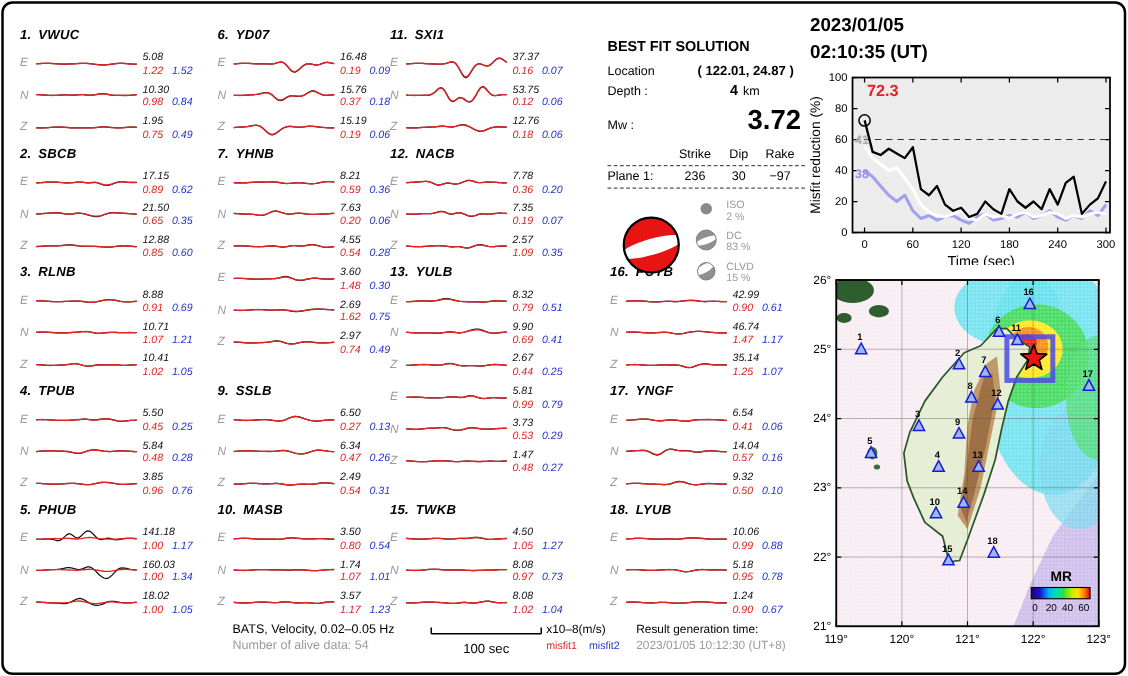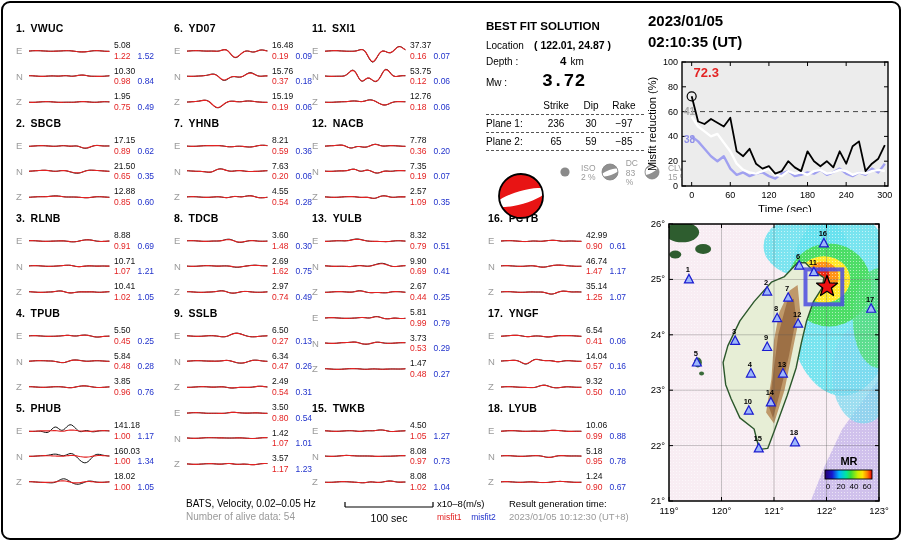--- a/index.html
+++ b/index.html
@@ -3,47 +3,47 @@
 <meta charset="utf-8">
 <style>
   html,body{margin:0;padding:0;}
   body{width:902px;height:541px;position:relative;background:#fff;
        font-family:"Liberation Sans",sans-serif;color:#000;overflow:hidden;}
   .frame{position:absolute;inset:1px;border:2px solid #000;border-radius:9px;pointer-events:none;}
 
   
   .st-col{position:absolute;top:20px;width:156px;}
   #col1{left:16px}#col2{left:174px}#col3{left:312px}#col4{left:488px;top:210px}
-  .station{height:95px;}
+  .station{height:95px;font-style:italic;}
   .st-head{font-weight:bold;font-size:10.5px;height:18px;line-height:16px;letter-spacing:.2px;}
   .ch-row{display:flex;align-items:center;height:25.6px;}
   .ch-label{width:13px;color:#9a9a9a;font-size:9.5px;flex:none;}
   .wave{flex:none;overflow:visible;}
   .nums{margin-left:3px;font-size:8.5px;line-height:10.5px;white-space:nowrap;}
   .amp{display:block;color:#111;}
   .m1{color:#e32222;margin-right:7px;}
   .m2{color:#2233cc;}
 
   
-  .solution{position:absolute;left:486px;top:20px;width:158px;font-size:10px;}
+  .solution{position:absolute;left:486px;top:32px;width:158px;font-size:10px;}
   .sol-title{font-weight:bold;font-size:11.5px;margin-bottom:7px;}
   .sol-row{display:flex;align-items:baseline;margin:4px 0;}
-  .sol-label{width:48px;flex:none;}
+  .sol-label{width:72px;flex:none;}
   .loc-val{font-weight:bold;font-size:10.5px;}
   .depth-val{font-weight:bold;font-size:11.5px;margin-left:26px;}
   .depth-unit{margin-left:4px;}
-  .mw-val{font-weight:bold;font-size:18px;margin-left:8px;font-family:Liberation Mono, monospace;}
+  .mw-val{font-weight:bold;font-size:22px;margin-left:40px;}
   .sdr{margin-top:6px;}
   .sdr-row{display:grid;grid-template-columns:50px 40px 30px 36px;
            border-bottom:1px dashed #555;padding:3px 0;font-size:10px;}
   .sdr-row span{text-align:center;}
   .sdr-row span:first-child{text-align:left;}
   .mech{position:relative;height:78px;margin-top:8px;}
   .bb-main{position:absolute;left:10px;top:12px;}
-  .dec{position:absolute;left:70px;top:0;display:flex;flex-direction:row;gap:5px;}
+  .dec{position:absolute;left:70px;top:0;display:flex;flex-direction:column;gap:5px;}
   .dec-item{display:flex;align-items:center;gap:7px;color:#9a9a9a;font-size:8.5px;line-height:9.5px;}
   .dec-icon{flex:none;width:18px;text-align:center;}
 
   
   .mr-title{position:absolute;left:648px;top:10px;width:250px;text-align:left;
             font-weight:bold;font-size:15px;line-height:21px;}
   #mrchart{position:absolute;left:646px;top:54px;}
 
   
   #map{position:absolute;left:645px;top:212px;}
@@ -247,21 +247,20 @@
       <div class="ch-row">
         <span class="ch-label">Z</span>
         <svg class="wave" width="82" height="24">
           <path d="M0.0,11.85L1.6,11.75L3.3,11.68L4.9,11.65L6.6,11.67L8.2,11.73L9.8,11.82L11.5,11.94L13.1,12.06L14.8,12.18L16.4,12.27L18.0,12.33L19.7,12.35L21.3,12.33L23.0,12.26L24.6,12.16L26.2,12.04L27.9,11.92L29.5,11.82L31.2,11.80L32.8,11.89L34.4,12.08L36.1,12.33L37.7,12.56L39.4,12.66L41.0,12.56L42.6,12.27L44.3,11.90L45.9,11.57L47.6,11.42L49.2,11.45L50.8,11.61L52.5,11.77L54.1,11.81L55.8,11.69L57.4,11.44L59.0,11.14L60.7,10.88L62.3,10.74L64.0,10.78L65.6,11.03L67.2,11.46L68.9,11.96L70.5,12.41L72.2,12.71L73.8,12.81L75.4,12.76L77.1,12.62L78.7,12.46L80.4,12.31" fill="none" stroke="#111111" stroke-width="1"></path>
           <path d="M0.0,11.85L1.6,11.75L3.3,11.68L4.9,11.65L6.6,11.67L8.2,11.73L9.8,11.82L11.5,11.94L13.1,12.06L14.8,12.18L16.4,12.27L18.0,12.33L19.7,12.35L21.3,12.33L23.0,12.26L24.6,12.16L26.2,12.04L27.9,11.91L29.5,11.82L31.2,11.79L32.8,11.87L34.4,12.04L36.1,12.27L37.7,12.48L39.4,12.58L41.0,12.50L42.6,12.26L44.3,11.93L45.9,11.65L47.6,11.51L49.2,11.54L50.8,11.68L52.5,11.81L54.1,11.83L55.8,11.71L57.4,11.48L59.0,11.20L60.7,10.96L62.3,10.83L64.0,10.87L65.6,11.10L67.2,11.50L68.9,11.96L70.5,12.38L72.2,12.66L73.8,12.76L75.4,12.72L77.1,12.59L78.7,12.44L80.4,12.30" fill="none" stroke="#e32222" stroke-width="1.1"></path>
         </svg>
         <span class="nums"><span class="amp">4.55</span><span><span class="m1">0.54</span><span class="m2">0.28</span></span></span>
       </div>
     </div>
     <div class="station">
-      <div class="st-head">8. TDCB</div>
       <div class="ch-row">
         <span class="ch-label">E</span>
         <svg class="wave" width="82" height="24">
           <path d="M0.0,11.77L1.6,11.69L3.3,11.65L4.9,11.66L6.6,11.71L8.2,11.80L9.8,11.91L11.5,12.04L13.1,12.16L14.8,12.26L16.4,12.33L18.0,12.36L19.7,12.34L21.3,12.29L23.0,12.21L24.6,12.13L26.2,12.07L27.9,12.04L29.5,12.02L31.2,11.99L32.8,11.87L34.4,11.64L36.1,11.27L37.7,10.82L39.4,10.41L41.0,10.19L42.6,10.25L44.3,10.64L45.9,11.28L47.6,12.03L49.2,12.70L50.8,13.18L52.5,13.39L54.1,13.35L55.8,13.12L57.4,12.77L59.0,12.38L60.7,12.01L62.3,11.72L64.0,11.56L65.6,11.55L67.2,11.66L68.9,11.84L70.5,12.02L72.2,12.16L73.8,12.23L75.4,12.25L77.1,12.22L78.7,12.17L80.4,12.09" fill="none" stroke="#111111" stroke-width="1"></path>
           <path d="M0.0,11.77L1.6,11.69L3.3,11.65L4.9,11.66L6.6,11.71L8.2,11.80L9.8,11.91L11.5,12.04L13.1,12.16L14.8,12.26L16.4,12.33L18.0,12.36L19.7,12.34L21.3,12.28L23.0,12.20L24.6,12.12L26.2,12.04L27.9,12.00L29.5,11.96L31.2,11.92L32.8,11.83L34.4,11.65L36.1,11.37L37.7,11.03L39.4,10.73L41.0,10.57L42.6,10.64L44.3,10.97L45.9,11.49L47.6,12.09L49.2,12.62L50.8,12.99L52.5,13.13L54.1,13.08L55.8,12.87L57.4,12.57L59.0,12.24L60.7,11.94L62.3,11.71L64.0,11.59L65.6,11.60L67.2,11.72L68.9,11.88L70.5,12.05L72.2,12.18L73.8,12.25L75.4,12.27L77.1,12.24L78.7,12.19L80.4,12.11" fill="none" stroke="#e32222" stroke-width="1.1"></path>
         </svg>
         <span class="nums"><span class="amp">3.60</span><span><span class="m1">1.48</span><span class="m2">0.30</span></span></span>
       </div>
       <div class="ch-row">
         <span class="ch-label">N</span>
@@ -301,35 +300,36 @@
       <div class="ch-row">
         <span class="ch-label">Z</span>
         <svg class="wave" width="82" height="24">
           <path d="M0.0,12.35L1.6,12.34L3.3,12.30L4.9,12.21L6.6,12.10L8.2,11.98L9.8,11.86L11.5,11.75L13.1,11.68L14.8,11.65L16.4,11.67L18.0,11.72L19.7,11.81L21.3,11.92L23.0,12.02L24.6,12.10L26.2,12.12L27.9,12.09L29.5,12.00L31.2,11.88L32.8,11.79L34.4,11.76L36.1,11.84L37.7,12.04L39.4,12.33L41.0,12.63L42.6,12.89L44.3,13.02L45.9,13.02L47.6,12.91L49.2,12.73L50.8,12.56L52.5,12.43L54.1,12.37L55.8,12.36L57.4,12.38L59.0,12.41L60.7,12.41L62.3,12.37L64.0,12.26L65.6,12.07L67.2,11.84L68.9,11.59L70.5,11.39L72.2,11.27L73.8,11.27L75.4,11.37L77.1,11.55L78.7,11.76L80.4,11.97" fill="none" stroke="#111111" stroke-width="1"></path>
           <path d="M0.0,12.35L1.6,12.34L3.3,12.30L4.9,12.21L6.6,12.10L8.2,11.98L9.8,11.86L11.5,11.75L13.1,11.68L14.8,11.65L16.4,11.67L18.0,11.72L19.7,11.81L21.3,11.92L23.0,12.03L24.6,12.11L26.2,12.14L27.9,12.11L29.5,12.04L31.2,11.93L32.8,11.83L34.4,11.80L36.1,11.86L37.7,12.03L39.4,12.27L41.0,12.54L42.6,12.76L44.3,12.89L45.9,12.89L47.6,12.79L49.2,12.65L50.8,12.50L52.5,12.40L54.1,12.35L55.8,12.35L57.4,12.38L59.0,12.40L60.7,12.40L62.3,12.35L64.0,12.24L65.6,12.06L67.2,11.84L68.9,11.61L70.5,11.42L72.2,11.31L73.8,11.31L75.4,11.41L77.1,11.58L78.7,11.78L80.4,11.98" fill="none" stroke="#e32222" stroke-width="1.1"></path>
         </svg>
         <span class="nums"><span class="amp">2.49</span><span><span class="m1">0.54</span><span class="m2">0.31</span></span></span>
       </div>
     </div>
     <div class="station">
+      <div class="st-head">10. MASB</div>
       <div class="ch-row">
         <span class="ch-label">E</span>
         <svg class="wave" width="82" height="24">
           <path d="M0.0,12.10L1.6,11.98L3.3,11.86L4.9,11.75L6.6,11.68L8.2,11.65L9.8,11.66L11.5,11.72L13.1,11.81L14.8,11.93L16.4,12.04L18.0,12.16L19.7,12.24L21.3,12.30L23.0,12.32L24.6,12.31L26.2,12.30L27.9,12.30L29.5,12.31L31.2,12.35L32.8,12.39L34.4,12.41L36.1,12.37L37.7,12.25L39.4,12.06L41.0,11.82L42.6,11.59L44.3,11.42L45.9,11.34L47.6,11.35L49.2,11.45L50.8,11.60L52.5,11.76L54.1,11.90L55.8,12.01L57.4,12.09L59.0,12.13L60.7,12.13L62.3,12.09L64.0,12.03L65.6,11.96L67.2,11.91L68.9,11.89L70.5,11.92L72.2,11.99L73.8,12.09L75.4,12.19L77.1,12.28L78.7,12.34L80.4,12.35" fill="none" stroke="#111111" stroke-width="1"></path>
           <path d="M0.0,12.10L1.6,11.98L3.3,11.86L4.9,11.75L6.6,11.68L8.2,11.65L9.8,11.66L11.5,11.72L13.1,11.81L14.8,11.93L16.4,12.04L18.0,12.16L19.7,12.24L21.3,12.30L23.0,12.32L24.6,12.31L26.2,12.30L27.9,12.30L29.5,12.31L31.2,12.35L32.8,12.39L34.4,12.41L36.1,12.37L37.7,12.25L39.4,12.06L41.0,11.82L42.6,11.59L44.3,11.42L45.9,11.34L47.6,11.35L49.2,11.45L50.8,11.60L52.5,11.76L54.1,11.90L55.8,12.01L57.4,12.09L59.0,12.13L60.7,12.13L62.3,12.09L64.0,12.03L65.6,11.96L67.2,11.91L68.9,11.89L70.5,11.92L72.2,11.99L73.8,12.09L75.4,12.19L77.1,12.28L78.7,12.34L80.4,12.35" fill="none" stroke="#e32222" stroke-width="1.1"></path>
         </svg>
         <span class="nums"><span class="amp">3.50</span><span><span class="m1">0.80</span><span class="m2">0.54</span></span></span>
       </div>
       <div class="ch-row">
         <span class="ch-label">N</span>
         <svg class="wave" width="82" height="24">
           <path d="M0.0,11.96L1.6,12.09L3.3,12.20L4.9,12.29L6.6,12.34L8.2,12.35L9.8,12.31L11.5,12.24L13.1,12.13L14.8,12.01L16.4,11.89L18.0,11.79L19.7,11.72L21.3,11.68L23.0,11.67L24.6,11.69L26.2,11.73L27.9,11.77L29.5,11.81L31.2,11.84L32.8,11.86L34.4,11.88L36.1,11.91L37.7,11.95L39.4,12.00L41.0,12.04L42.6,12.07L44.3,12.07L45.9,12.03L47.6,11.98L49.2,11.92L50.8,11.88L52.5,11.88L54.1,11.91L55.8,11.98L57.4,12.08L59.0,12.20L60.7,12.32L62.3,12.42L64.0,12.48L65.6,12.49L67.2,12.44L68.9,12.34L70.5,12.20L72.2,12.04L73.8,11.89L75.4,11.76L77.1,11.67L78.7,11.63L80.4,11.64" fill="none" stroke="#111111" stroke-width="1"></path>
           <path d="M0.0,11.96L1.6,12.09L3.3,12.20L4.9,12.29L6.6,12.34L8.2,12.35L9.8,12.31L11.5,12.24L13.1,12.13L14.8,12.01L16.4,11.89L18.0,11.79L19.7,11.72L21.3,11.68L23.0,11.67L24.6,11.69L26.2,11.73L27.9,11.77L29.5,11.81L31.2,11.84L32.8,11.86L34.4,11.88L36.1,11.91L37.7,11.95L39.4,12.00L41.0,12.04L42.6,12.07L44.3,12.07L45.9,12.03L47.6,11.98L49.2,11.92L50.8,11.88L52.5,11.88L54.1,11.91L55.8,11.98L57.4,12.08L59.0,12.20L60.7,12.32L62.3,12.42L64.0,12.48L65.6,12.49L67.2,12.44L68.9,12.34L70.5,12.20L72.2,12.04L73.8,11.89L75.4,11.76L77.1,11.67L78.7,11.63L80.4,11.64" fill="none" stroke="#e32222" stroke-width="1.1"></path>
         </svg>
-        <span class="nums"><span class="amp">1.42</span><span><span class="m1">1.07</span><span class="m2">1.01</span></span></span>
+        <span class="nums"><span class="amp">1.74</span><span><span class="m1">1.07</span><span class="m2">1.01</span></span></span>
       </div>
       <div class="ch-row">
         <span class="ch-label">Z</span>
         <svg class="wave" width="82" height="24">
           <path d="M0.0,11.91L1.6,12.04L3.3,12.16L4.9,12.26L6.6,12.33L8.2,12.35L9.8,12.33L11.5,12.27L13.1,12.17L14.8,12.06L16.4,11.93L18.0,11.81L19.7,11.72L21.3,11.66L23.0,11.64L24.6,11.67L26.2,11.74L27.9,11.85L29.5,11.97L31.2,12.08L32.8,12.13L34.4,12.10L36.1,11.97L37.7,11.77L39.4,11.58L41.0,11.47L42.6,11.49L44.3,11.65L45.9,11.89L47.6,12.13L49.2,12.29L50.8,12.35L52.5,12.32L54.1,12.23L55.8,12.17L57.4,12.15L59.0,12.20L60.7,12.31L62.3,12.45L64.0,12.59L65.6,12.67L67.2,12.65L68.9,12.51L70.5,12.29L72.2,12.02L73.8,11.77L75.4,11.60L77.1,11.51L78.7,11.50L80.4,11.55" fill="none" stroke="#111111" stroke-width="1"></path>
           <path d="M0.0,11.91L1.6,12.04L3.3,12.16L4.9,12.26L6.6,12.33L8.2,12.35L9.8,12.33L11.5,12.27L13.1,12.17L14.8,12.06L16.4,11.93L18.0,11.81L19.7,11.72L21.3,11.66L23.0,11.64L24.6,11.67L26.2,11.74L27.9,11.85L29.5,11.97L31.2,12.08L32.8,12.13L34.4,12.10L36.1,11.97L37.7,11.77L39.4,11.58L41.0,11.47L42.6,11.49L44.3,11.65L45.9,11.89L47.6,12.13L49.2,12.29L50.8,12.35L52.5,12.32L54.1,12.23L55.8,12.17L57.4,12.15L59.0,12.20L60.7,12.31L62.3,12.45L64.0,12.59L65.6,12.67L67.2,12.65L68.9,12.51L70.5,12.29L72.2,12.02L73.8,11.77L75.4,11.60L77.1,11.51L78.7,11.50L80.4,11.55" fill="none" stroke="#e32222" stroke-width="1.1"></path>
         </svg>
         <span class="nums"><span class="amp">3.57</span><span><span class="m1">1.17</span><span class="m2">1.23</span></span></span>
       </div>
     </div>
@@ -574,26 +574,20 @@
       <span></span>
       <span>Strike</span>
       <span>Dip</span>
       <span>Rake</span>
     </div>
     <div class="sdr-row">
       <span>Plane 1:</span>
       <span>236</span>
       <span>30</span>
       <span>−97</span>
-    </div>
-    <div class="sdr-row">
-      <span>Plane 2:</span>
-      <span>65</span>
-      <span>59</span>
-      <span>−85</span>
     </div>
   </div>
   <div class="mech">
     <svg class="bb-main" width="50" height="50" viewBox="-25 -25 50 50">
       <defs>
           <clipPath id="bbc">
             <circle r="22"></circle>
           </clipPath>
         </defs>
       <circle r="22" fill="#e81414" stroke="none"></circle>

